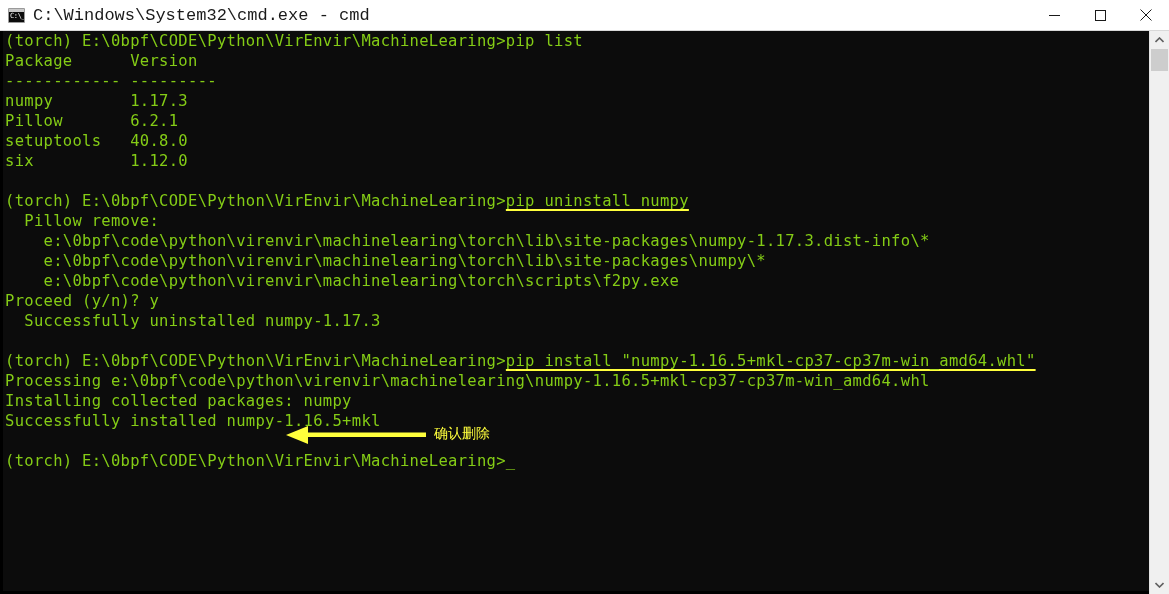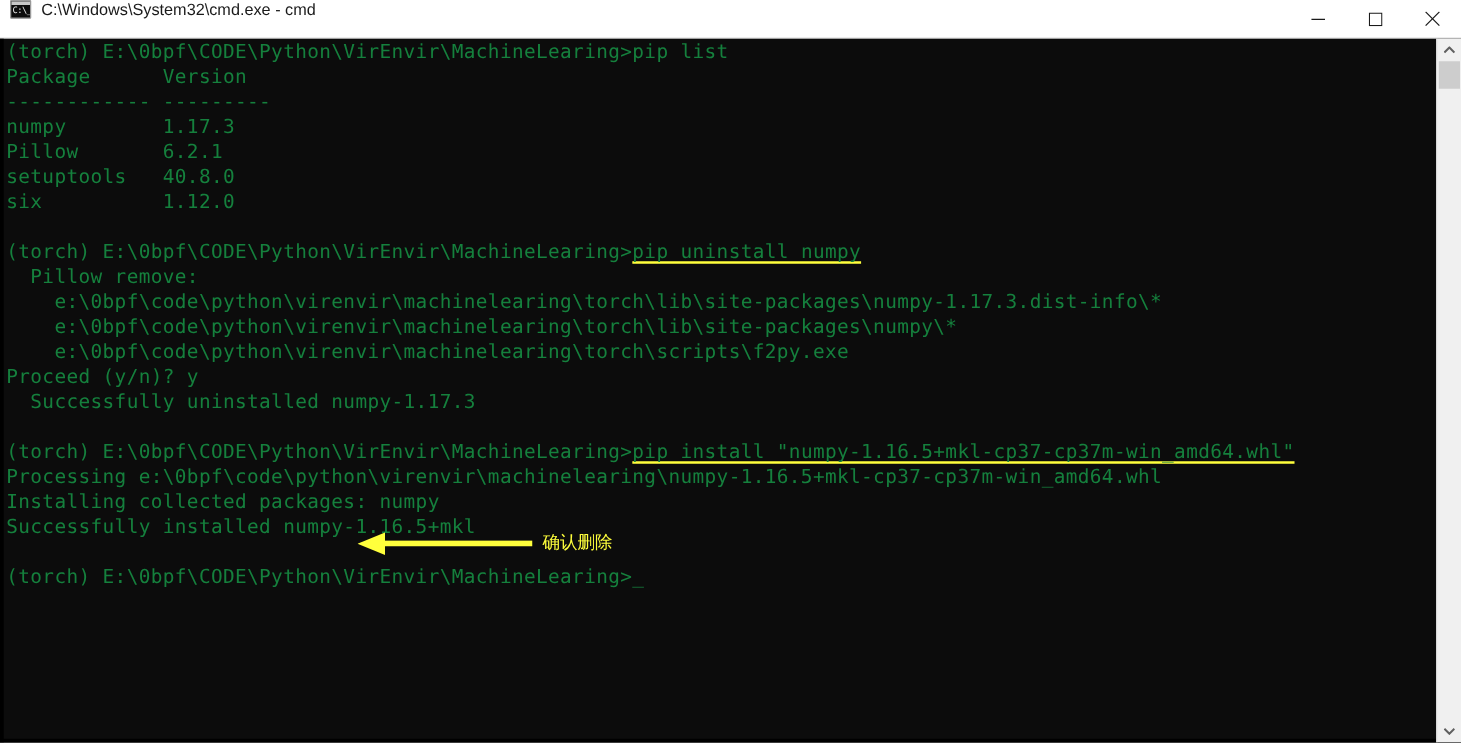--- a/index.html
+++ b/index.html
@@ -27,21 +27,21 @@
   
   #titlebar {
     position: absolute;
     left: 0; top: 0;
     width: 1169px;
     height: 31px;
     background: #ffffff;
     border-bottom: 1px solid #d9d9d9;
     box-sizing: border-box;
     display: flex;
-    align-items: flex-start;
+    align-items: center;
   }
   #title-icon {
     width: 17px;
     height: 15px;
     margin-left: 8px;
     margin-right: 8px;
     background: #0c0c0c;
     border: 1px solid #9a9a9a;
     border-radius: 1px;
     position: relative;
@@ -61,22 +61,22 @@
     left: 1px;
     top: 3px;
     font-family: "DejaVu Sans Mono", monospace;
     font-size: 7px;
     line-height: 9px;
     color: #f2f2f2;
     letter-spacing: -0.4px;
     white-space: nowrap;
   }
   #title-text {
-    font-family: Liberation Sans, sans-serif;
-    font-size: 13px;
+    font-family: Liberation Mono, monospace;
+    font-size: 17px;
     color: #1a1a1a;
     white-space: nowrap;
     flex: none;
   }
   .win-btn {
     width: 46px;
     height: 30px;
     display: flex;
     align-items: center;
     justify-content: center;
@@ -107,21 +107,21 @@
     padding: 0;
     box-sizing: border-box;
     overflow: hidden;
   }
   .line {
     position: relative;
     height: 20px;
     line-height: 20px;
     font-family: "DejaVu Sans Mono", monospace;
     font-size: 15.5px;
-    color: #15803d;
+    color: #84cc16;
     white-space: pre;
     letter-spacing: 0.3px;
     padding-left: 2px;
   }
   .line.blank { color: transparent; }
   .ul {
     text-decoration: underline;
     text-decoration-color: #ffff3c;
     text-decoration-thickness: 2px;
     text-underline-offset: 3px;

